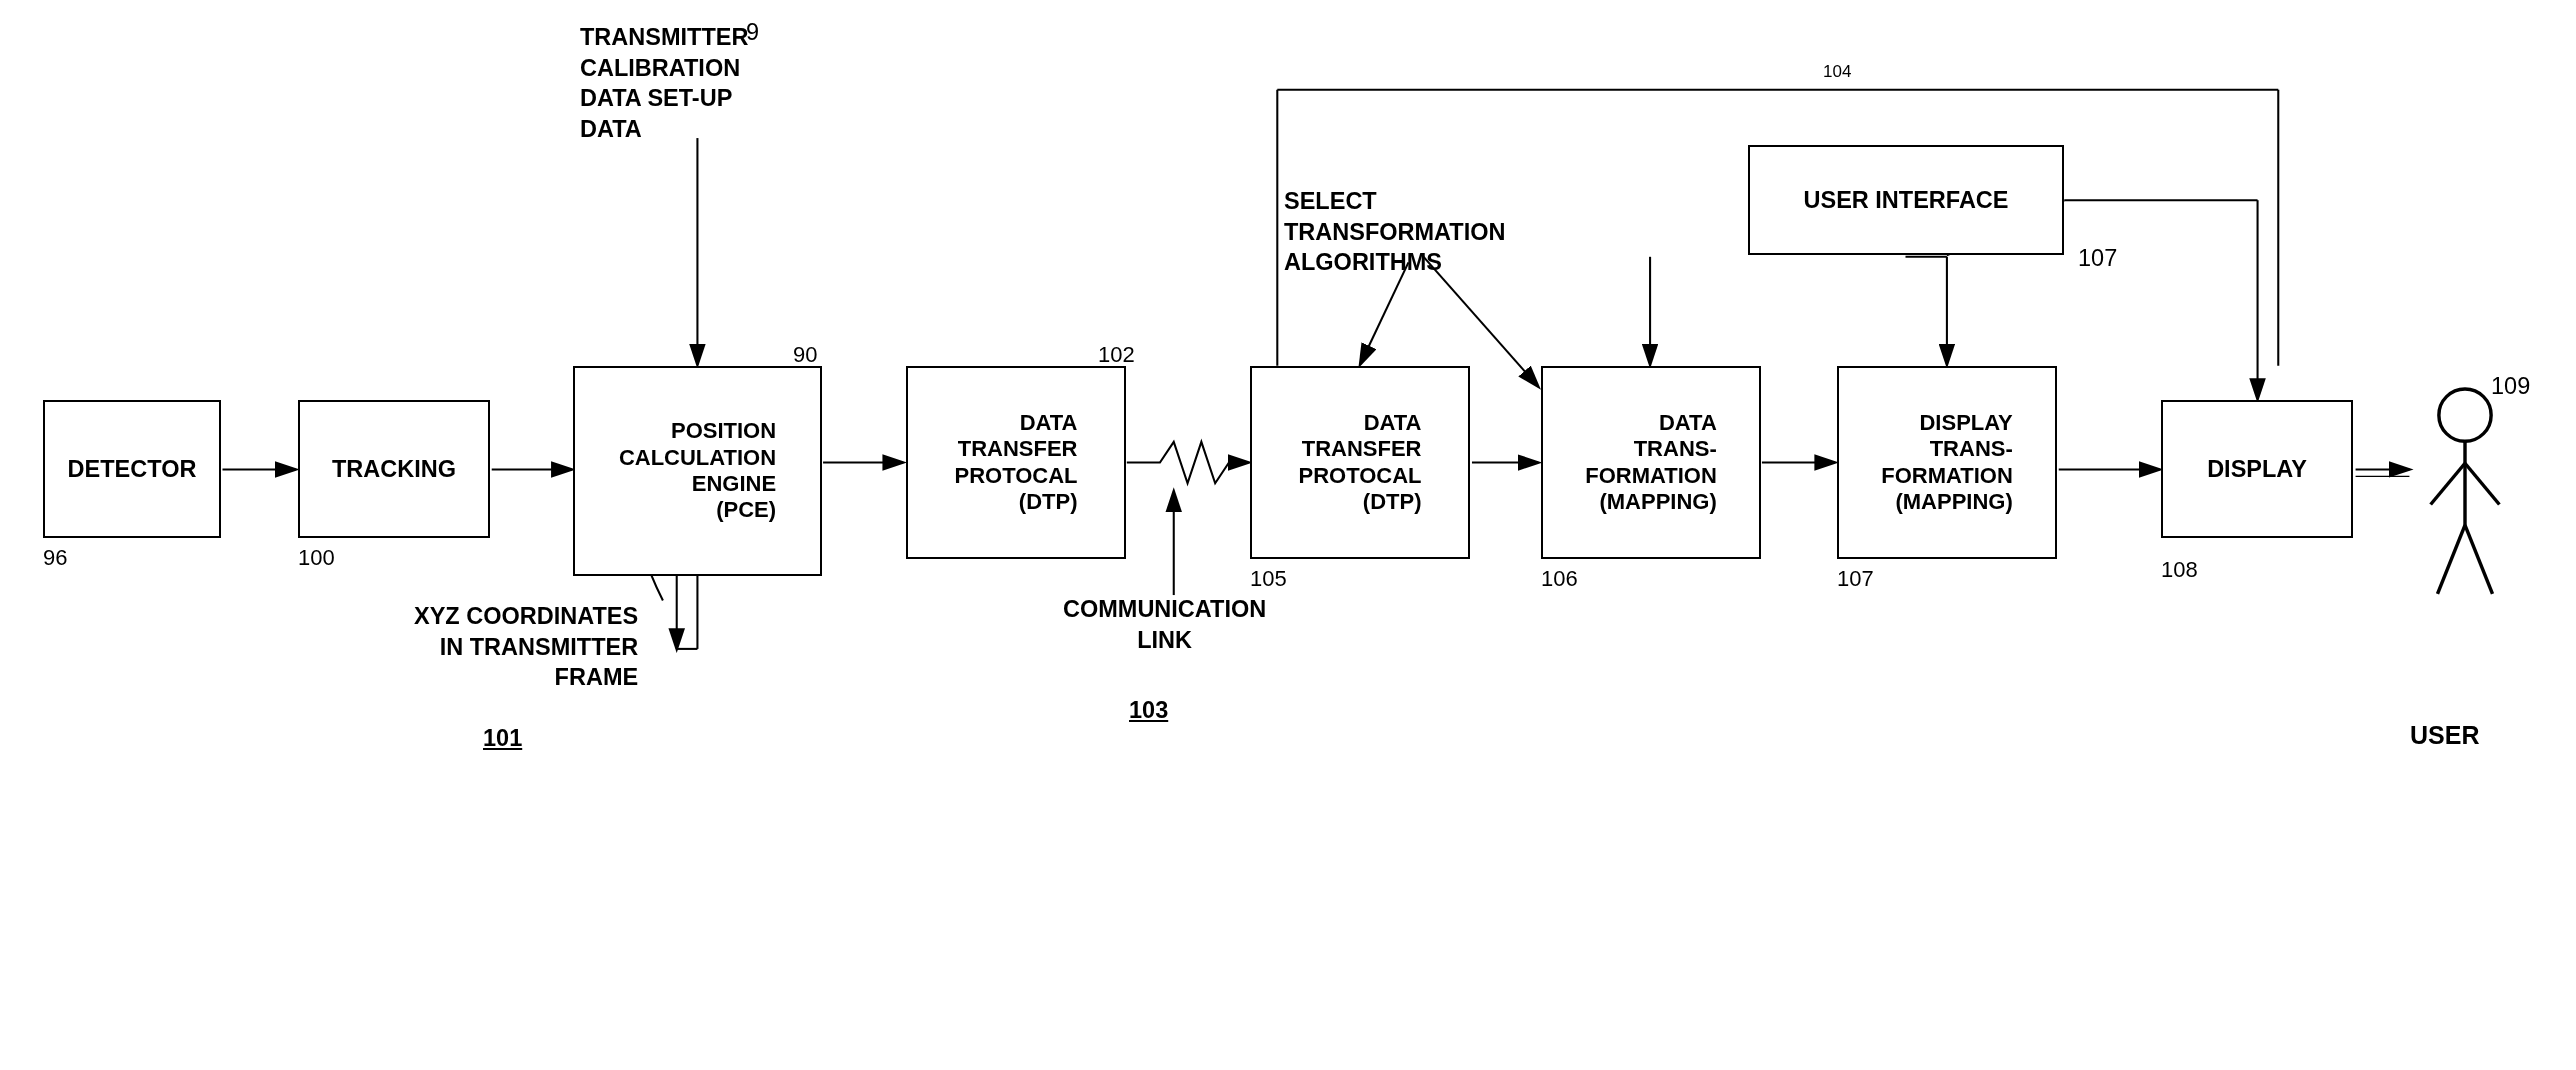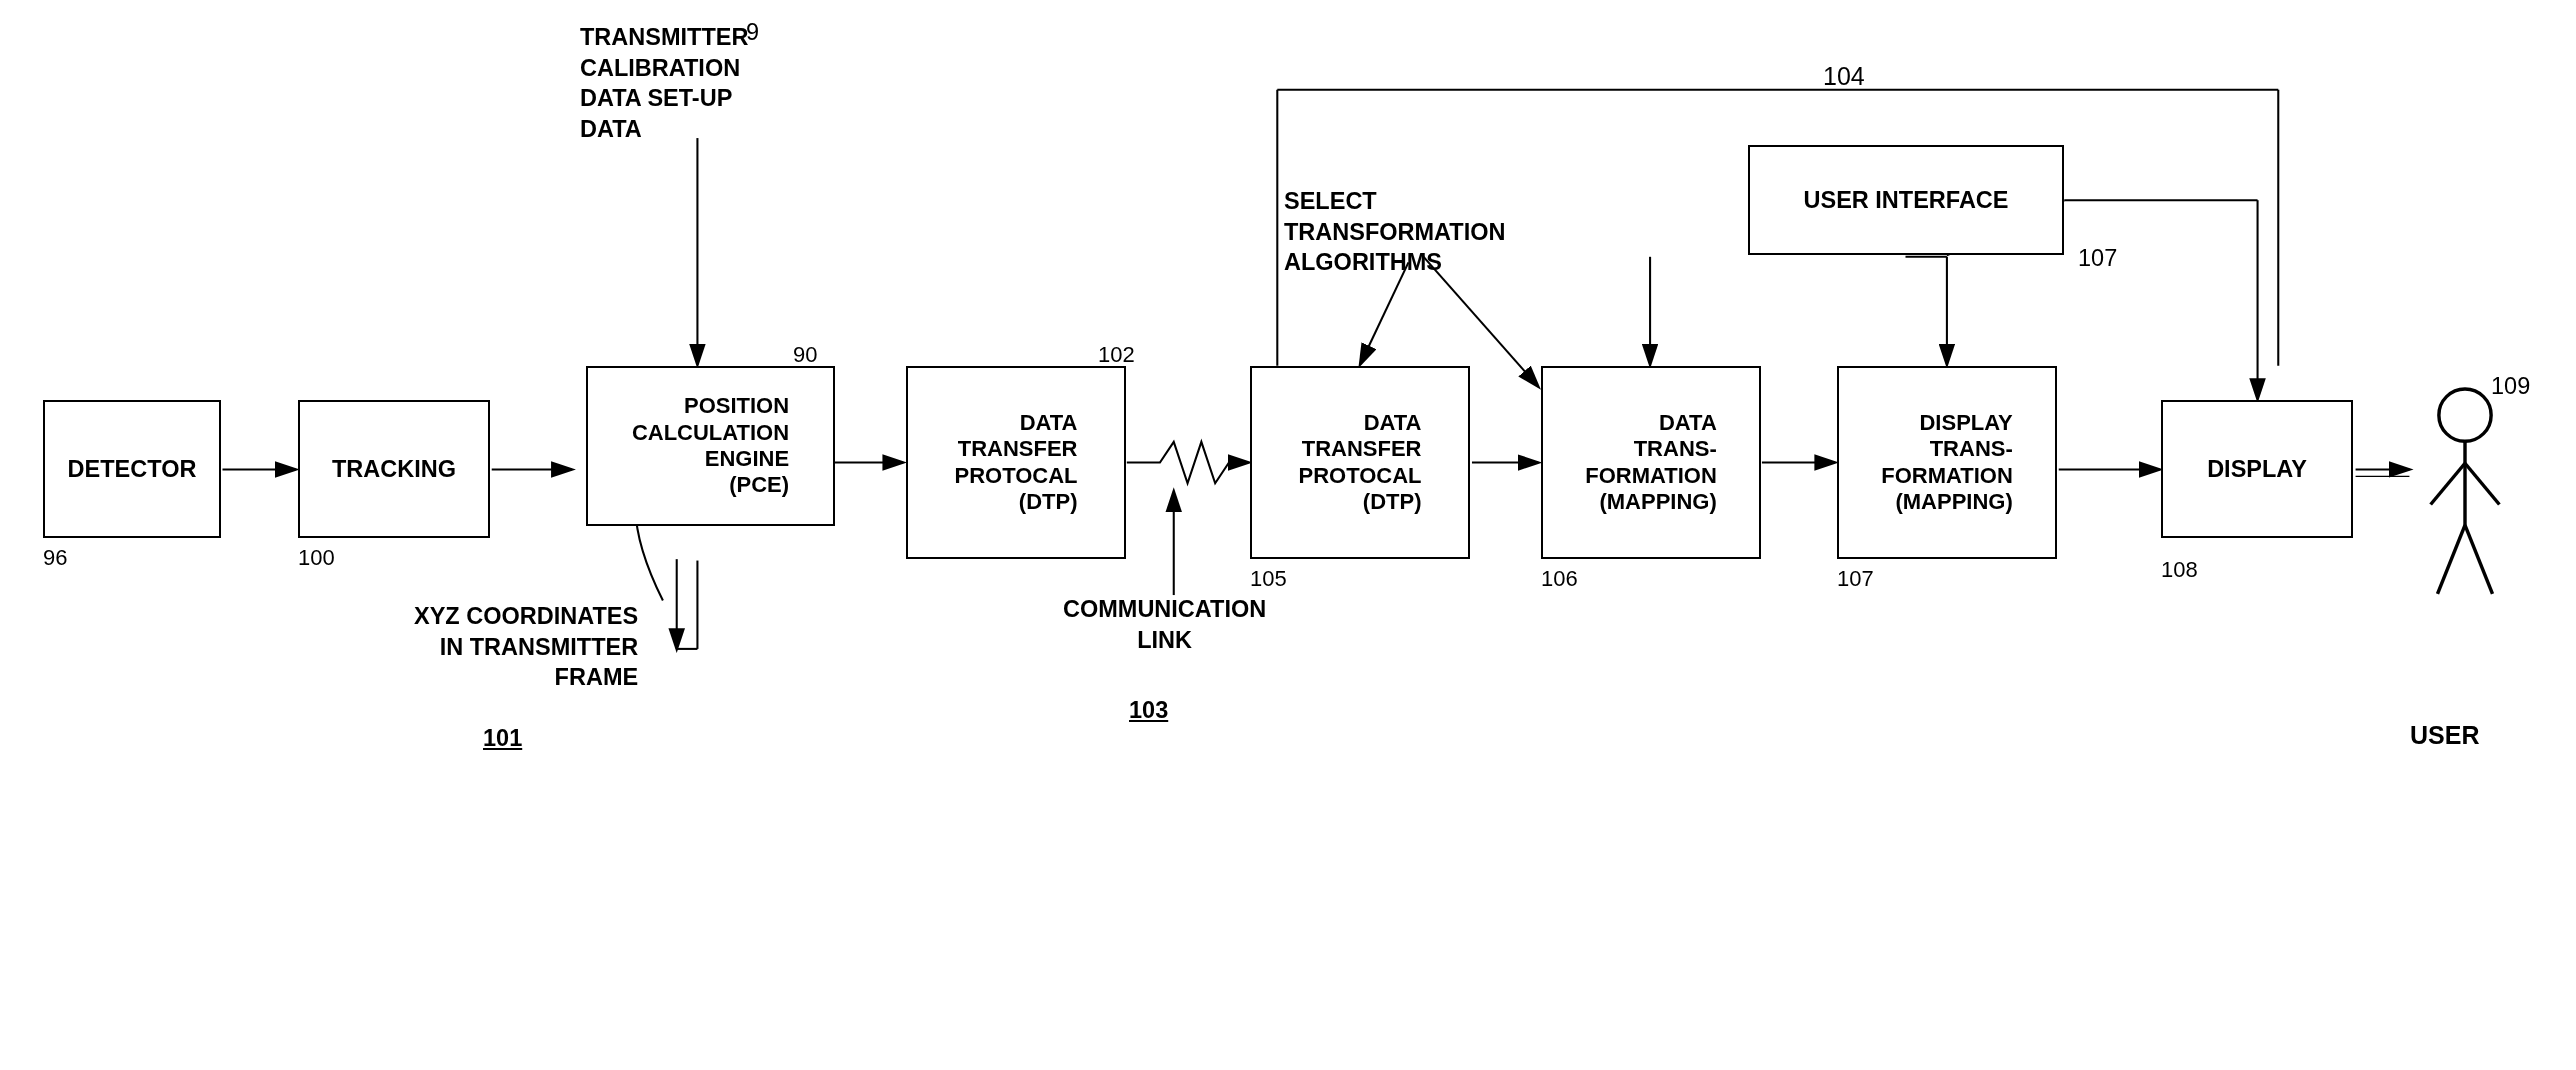--- a/index.html
+++ b/index.html
@@ -122,21 +122,21 @@
   <div class="box" style="left:43px; top:400px; width:178px; height:138px; font-size:23.5px;">
     <span>DETECTOR</span>
   </div>
   <span class="number" style="left:43px; top:545px;">96</span>
 
   <div class="box" style="left:298px; top:400px; width:192px; height:138px; font-size:23.5px;">
     <span>TRACKING</span>
   </div>
   <span class="number" style="left:298px; top:545px;">100</span>
 
-  <div class="box" style="left:573px; top:366px; width:249px; height:160px; font-size:22px; white-space:pre-line;margin-left:13px;">
+  <div class="box" style="left:573px; top:366px; width:249px; height:210px; font-size:22px; white-space:pre-line;">
     <span>POSITION
 CALCULATION
 ENGINE
 (PCE)</span>
   </div>
   <span class="number" style="left:793px; top:342px;">90</span>
 
   <div class="box" style="left:906px; top:366px; width:220px; height:193px; font-size:22px; white-space:pre-line;">
     <span>DATA
 TRANSFER
@@ -193,21 +193,21 @@
   </div>
 
   <div style="position:absolute; left:483px; top:725px; font-size:23.5px; font-weight:bold; text-decoration:underline;">101</div>
 
   <div class="label" style="left:1063px; top:594px; font-size:23.5px; text-align:center;">
     COMMUNICATION<br>LINK
   </div>
 
   <div style="position:absolute; left:1112px; top:697px; font-size:23.5px; font-weight:bold; text-decoration:underline;margin-left:17px;">103</div>
 
-  <span class="number" style="left:1823px; top:62px; font-size:25px;">104</span>
+  <span class="number" style="left:1823px; top:62px; font-size:17px;">104</span>
 
   <span class="number" style="left:2078px; top:245px; font-size:23.5px;">107</span>
 
   <div style="position:absolute; left:2410px; top:387px; font-size:32px; text-align:center; line-height:1.1;">
     
     <svg width="110" height="235" viewBox="0 0 160 340" xmlns="http://www.w3.org/2000/svg">
 
       <circle cx="80" cy="40" r="38" fill="none" stroke="#000" stroke-width="5"></circle>
 
       <line x1="80" y1="78" x2="80" y2="200" stroke="#000" stroke-width="5"></line>

